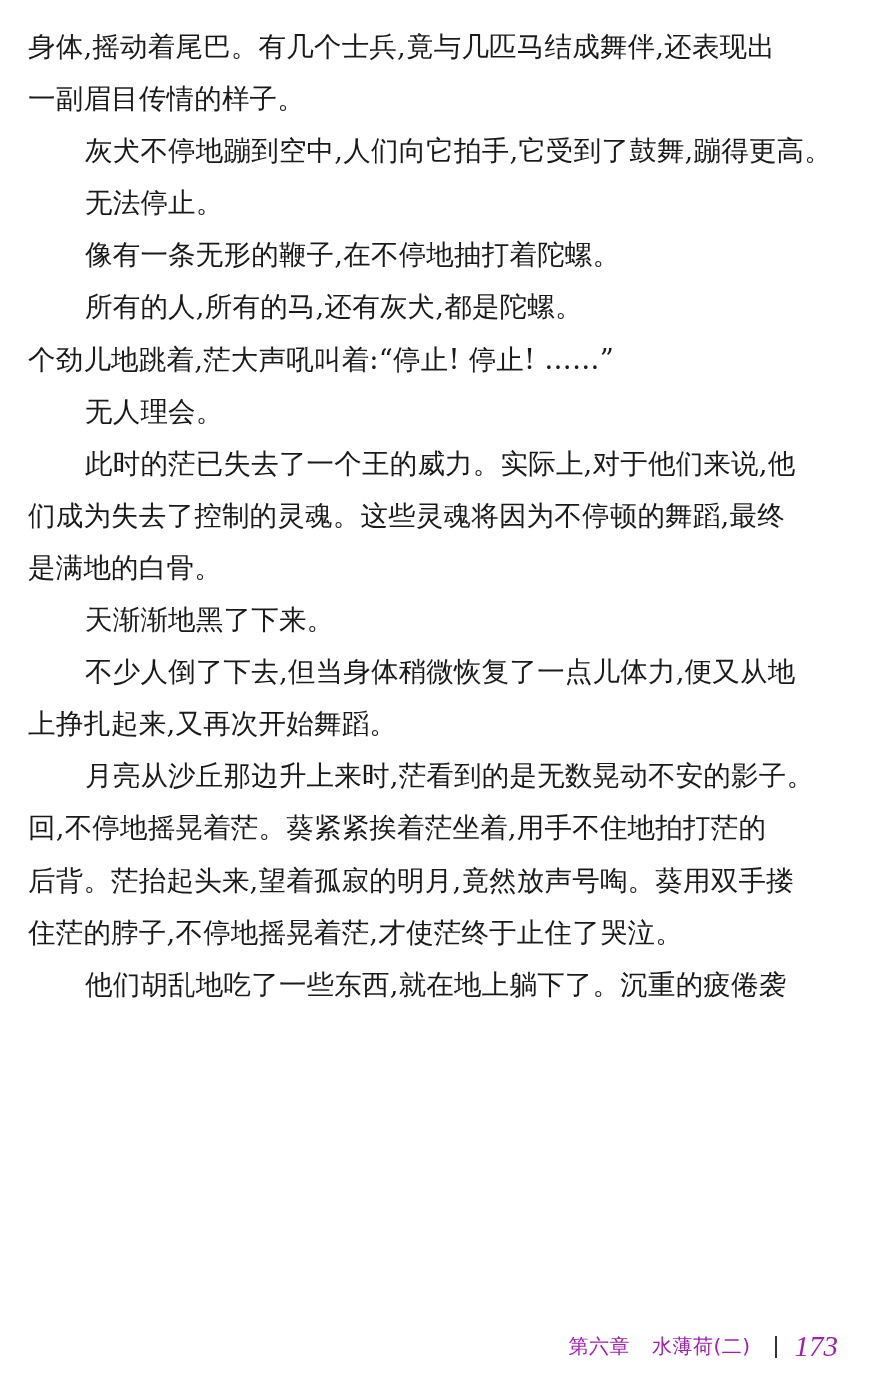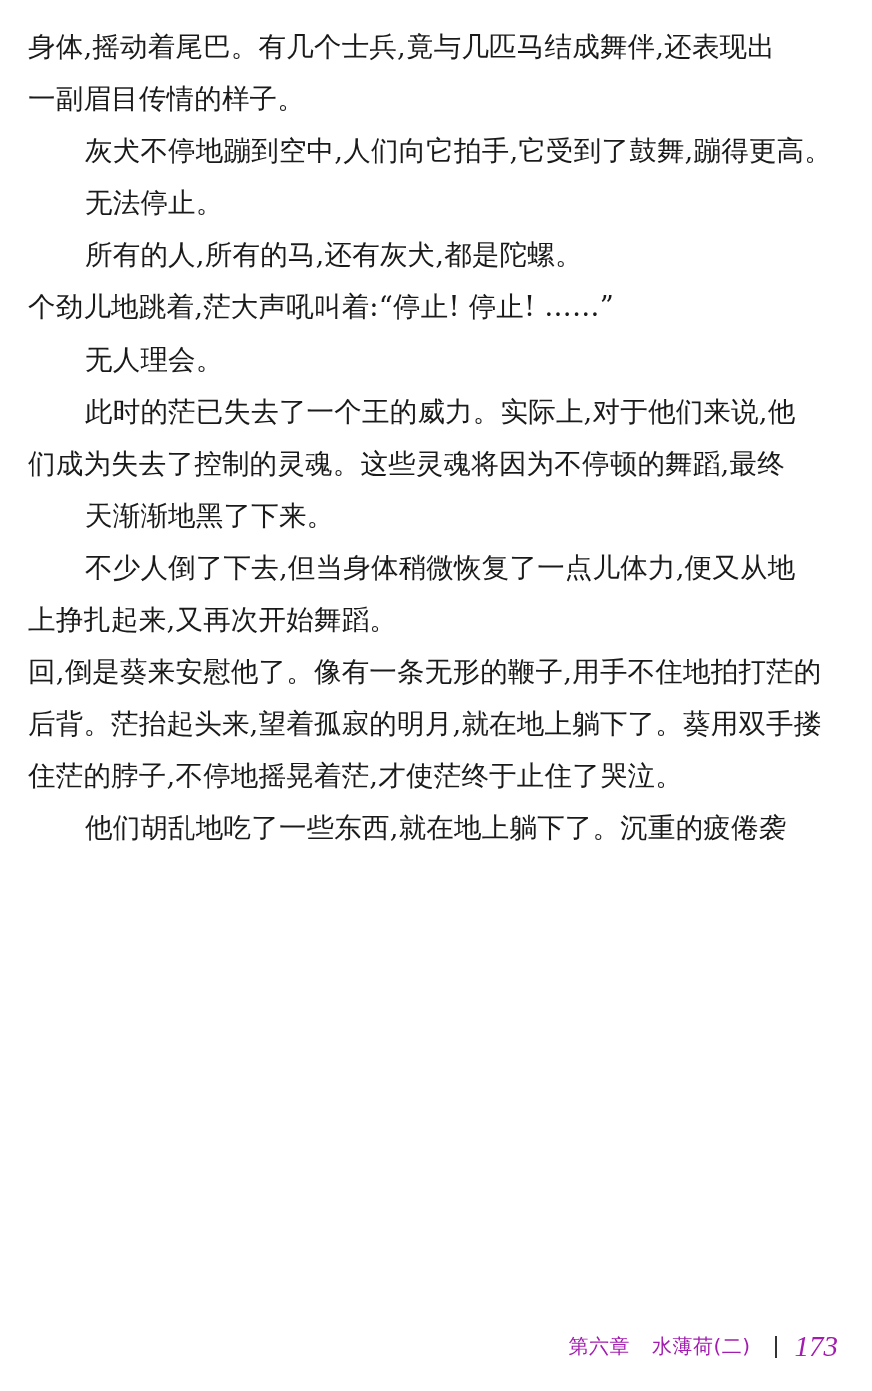--- a/index.html
+++ b/index.html
@@ -68,30 +68,33 @@
   </style>
 </head>
 <body>
 
 <div class="page">
   <div class="body-text" id="body-text">
       <div class="line">身体,摇动着尾巴。有几个士兵,竟与几匹马结成舞伴,还表现出</div>
       <div class="line">一副眉目传情的样子。</div>
       <div class="line indent">灰犬不停地蹦到空中,人们向它拍手,它受到了鼓舞,蹦得更高。</div>
       <div class="line indent">无法停止。</div>
+      <div class="line indent">像有一条无形的鞭子,在不停地抽打着陀螺。</div>
       <div class="line indent">所有的人,所有的马,还有灰犬,都是陀螺。</div>
       <div class="line">个劲儿地跳着,茫大声吼叫着:“停止! 停止! ……”</div>
       <div class="line indent">无人理会。</div>
       <div class="line indent">此时的茫已失去了一个王的威力。实际上,对于他们来说,他</div>
       <div class="line">们成为失去了控制的灵魂。这些灵魂将因为不停顿的舞蹈,最终</div>
+      <div class="line">是满地的白骨。</div>
       <div class="line indent">天渐渐地黑了下来。</div>
       <div class="line indent">不少人倒了下去,但当身体稍微恢复了一点儿体力,便又从地</div>
       <div class="line">上挣扎起来,又再次开始舞蹈。</div>
-      <div class="line">回,倒是葵来安慰他了。像有一条无形的鞭子,用手不住地拍打茫的</div>
-      <div class="line">后背。茫抬起头来,望着孤寂的明月,就在地上躺下了。葵用双手搂</div>
+      <div class="line indent">月亮从沙丘那边升上来时,茫看到的是无数晃动不安的影子。</div>
+      <div class="line">回,不停地摇晃着茫。葵紧紧挨着茫坐着,用手不住地拍打茫的</div>
+      <div class="line">后背。茫抬起头来,望着孤寂的明月,竟然放声号啕。葵用双手搂</div>
       <div class="line">住茫的脖子,不停地摇晃着茫,才使茫终于止住了哭泣。</div>
       <div class="line indent">他们胡乱地吃了一些东西,就在地上躺下了。沉重的疲倦袭</div>
     </div>
 
   <div class="footer">
     <span class="chapter">第六章</span>
     <span class="gap"></span>
     <span class="chapter">水薄荷(二)</span>
     <span class="sep"></span>
     <span class="pageno">173</span>

